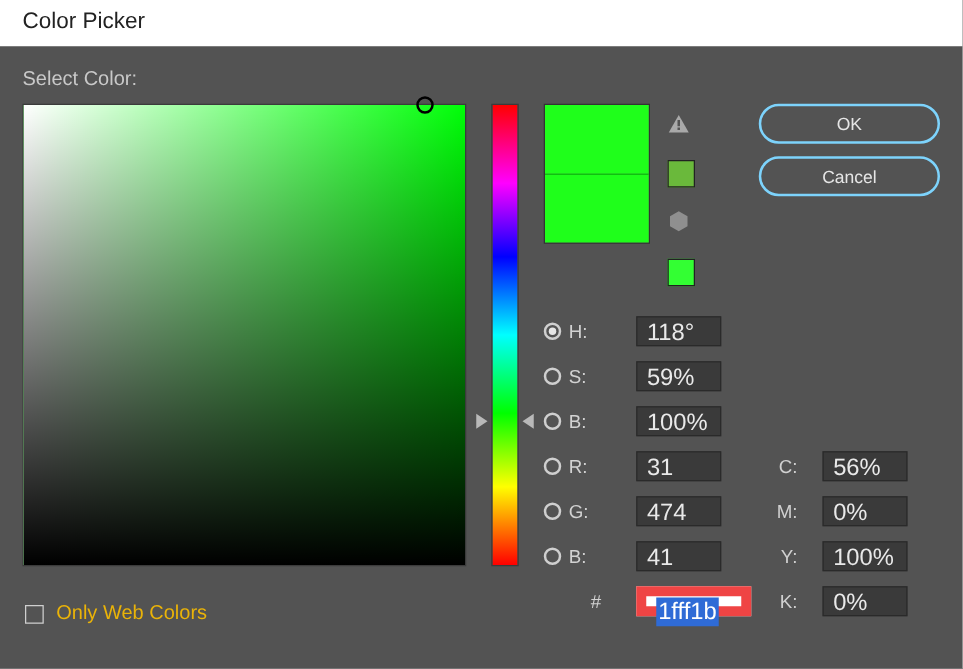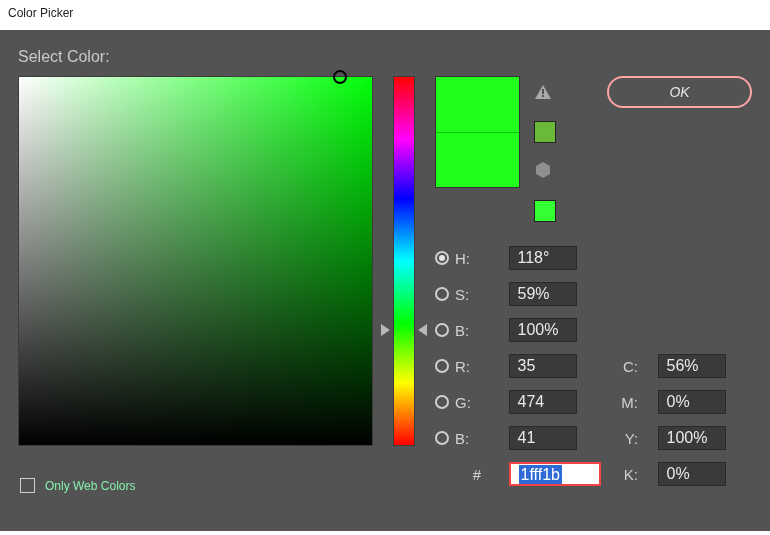--- a/index.html
+++ b/index.html
@@ -8,22 +8,22 @@
     font-size: 14px;
     background: #fff;
     width: 770px;
     height: 535px;
     overflow: hidden;
     color: #c5c5c5;
   }
   .titlebar {
     background: #fff;
     color: #222;
-    padding: 6px 10px 10px 8px;
-    font-size: 12px;
+    padding: 6px 10px 10px 18px;
+    font-size: 18px;
   }
   .panel {
     background: #535353;
     height: calc(535px - 34px);
     padding: 18px 18px 18px 18px;
     position: relative;
   }
   .select-label {
     font-size: 16px;
     color: #c9c9c9;
@@ -132,27 +132,26 @@
 
   .btn-col {
     display: flex;
     flex-direction: column;
     gap: 10px;
     margin-left: auto;
     width: 145px;
   }
   .btn {
     background: transparent;
-    border: 2px solid #fca5a5;
+    border: 2px solid #7dd3fc;
     color: #e6e6e6;
     border-radius: 18px;
     height: 32px;
     font-size: 14px;
     cursor: pointer;
-    font-style: italic;
   }
 
   
   .values {
     display: grid;
     grid-template-columns: auto auto auto auto;
     gap: 12px 10px;
     align-items: center;
     width: 300px;
   }
@@ -173,51 +172,51 @@
     justify-content: center;
   }
   .radio.sel::after {
     content:"";
     width:6px; height:6px; border-radius:50%; background:#e6e6e6;
   }
   .val-input {
     background:#3a3a3a;
     border:1px solid #2a2a2a;
     color:#e9e9e9;
-    font-size:16px;
+    font-size:19px;
     height:24px;
     padding: 2px 8px;
     width: 68px;
   }
   .val-input.hex {
     width: 92px;
     background:#fff;
     color:#fff;
-    border:2px solid #ef4444;
+    border:8px solid #ef4444;
   }
   .val-input.hex span {
     background:#2f6bd6; padding:1px 2px;
   }
   .hash {
     color:#d2d2d2; font-size:15px; text-align:right; display:inline-block; width:46px;
   }
   .cmylabel {
     color:#d0d0d0; font-size:15px; text-align:right; width:18px;
   }
 
   .grid-right {
     display:flex; gap:20px;
   }
   .col-hsbrgb { }
 
   .only-web {
     position:absolute;
     left: 20px; bottom: 38px;
     display:flex; align-items:center; gap:10px;
-    color:#86efac; font-size:12px;
+    color:#eab308; font-size:16px;
   }
   .chk {
     width:15px; height:15px; border:1px solid #cfcfcf; background:transparent;
     display:inline-block;
   }
 </style>
 </head>
 <body>
 
 <div class="titlebar">
@@ -261,20 +260,21 @@
           <span class="mini-icon">
             <svg width="18" height="18" viewBox="0 0 18 18">
                 <path d="M2 5 L9 1 L16 5 L16 13 L9 17 L2 13 Z" fill="#8f8f8f"></path>
               </svg>
           </span>
           <span class="mini-swatch" style="background:#33ff33"></span>
         </div>
 
         <div class="btn-col">
           <button class="btn">OK</button>
+          <button class="btn">Cancel</button>
         </div>
       </div>
 
       <div class="grid-right">
         <div class="col-hsbrgb">
           <div class="values">
             <span class="mode-label">
                 <span class="radio sel"></span>
                 <span>H:</span>
               </span>
@@ -295,21 +295,21 @@
                 <span>B:</span>
               </span>
             <div class="val-input"><span>100%</span></div>
             <span></span>
               <span></span>
 
             <span class="mode-label">
                 <span class="radio"></span>
                 <span>R:</span>
               </span>
-            <div class="val-input"><span>35</span></div>
+            <div class="val-input"><span>31</span></div>
             <span class="cmylabel">C:</span>
             <div class="val-input"><span>56%</span></div>
 
             <span class="mode-label">
                 <span class="radio"></span>
                 <span>G:</span>
               </span>
             <div class="val-input"><span>474</span></div>
             <span class="cmylabel">M:</span>
             <div class="val-input"><span>0%</span></div>

